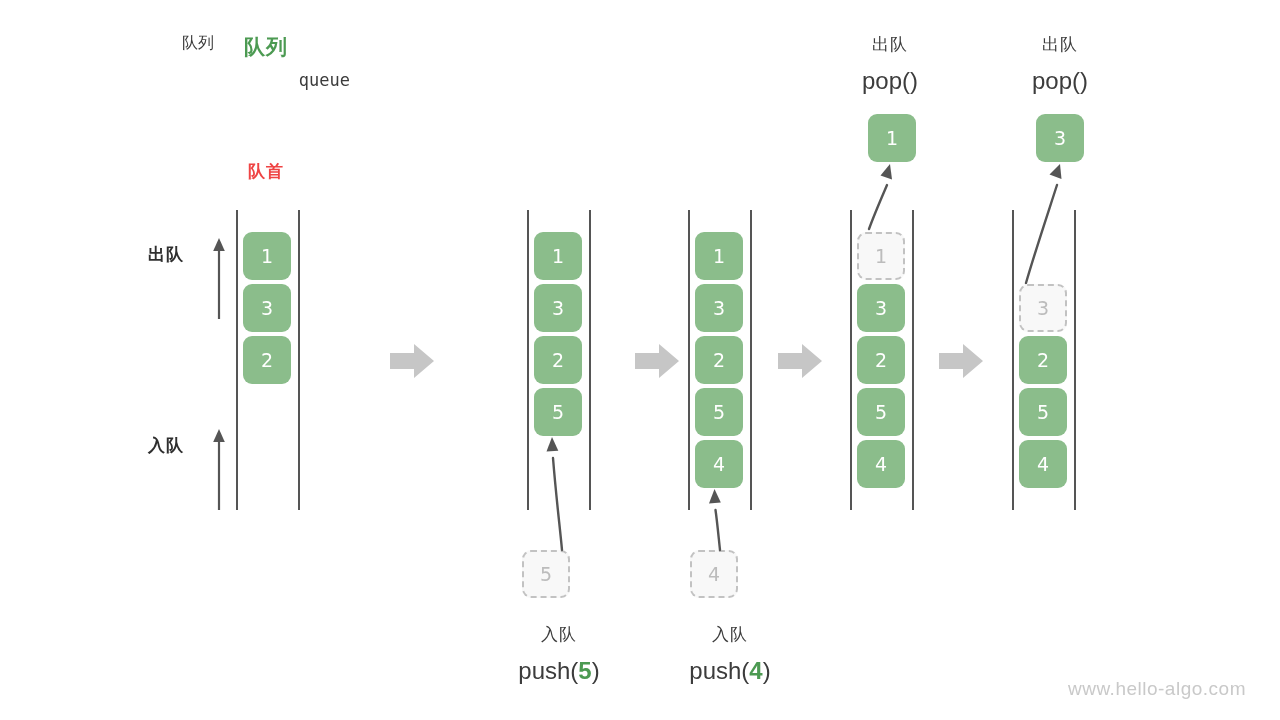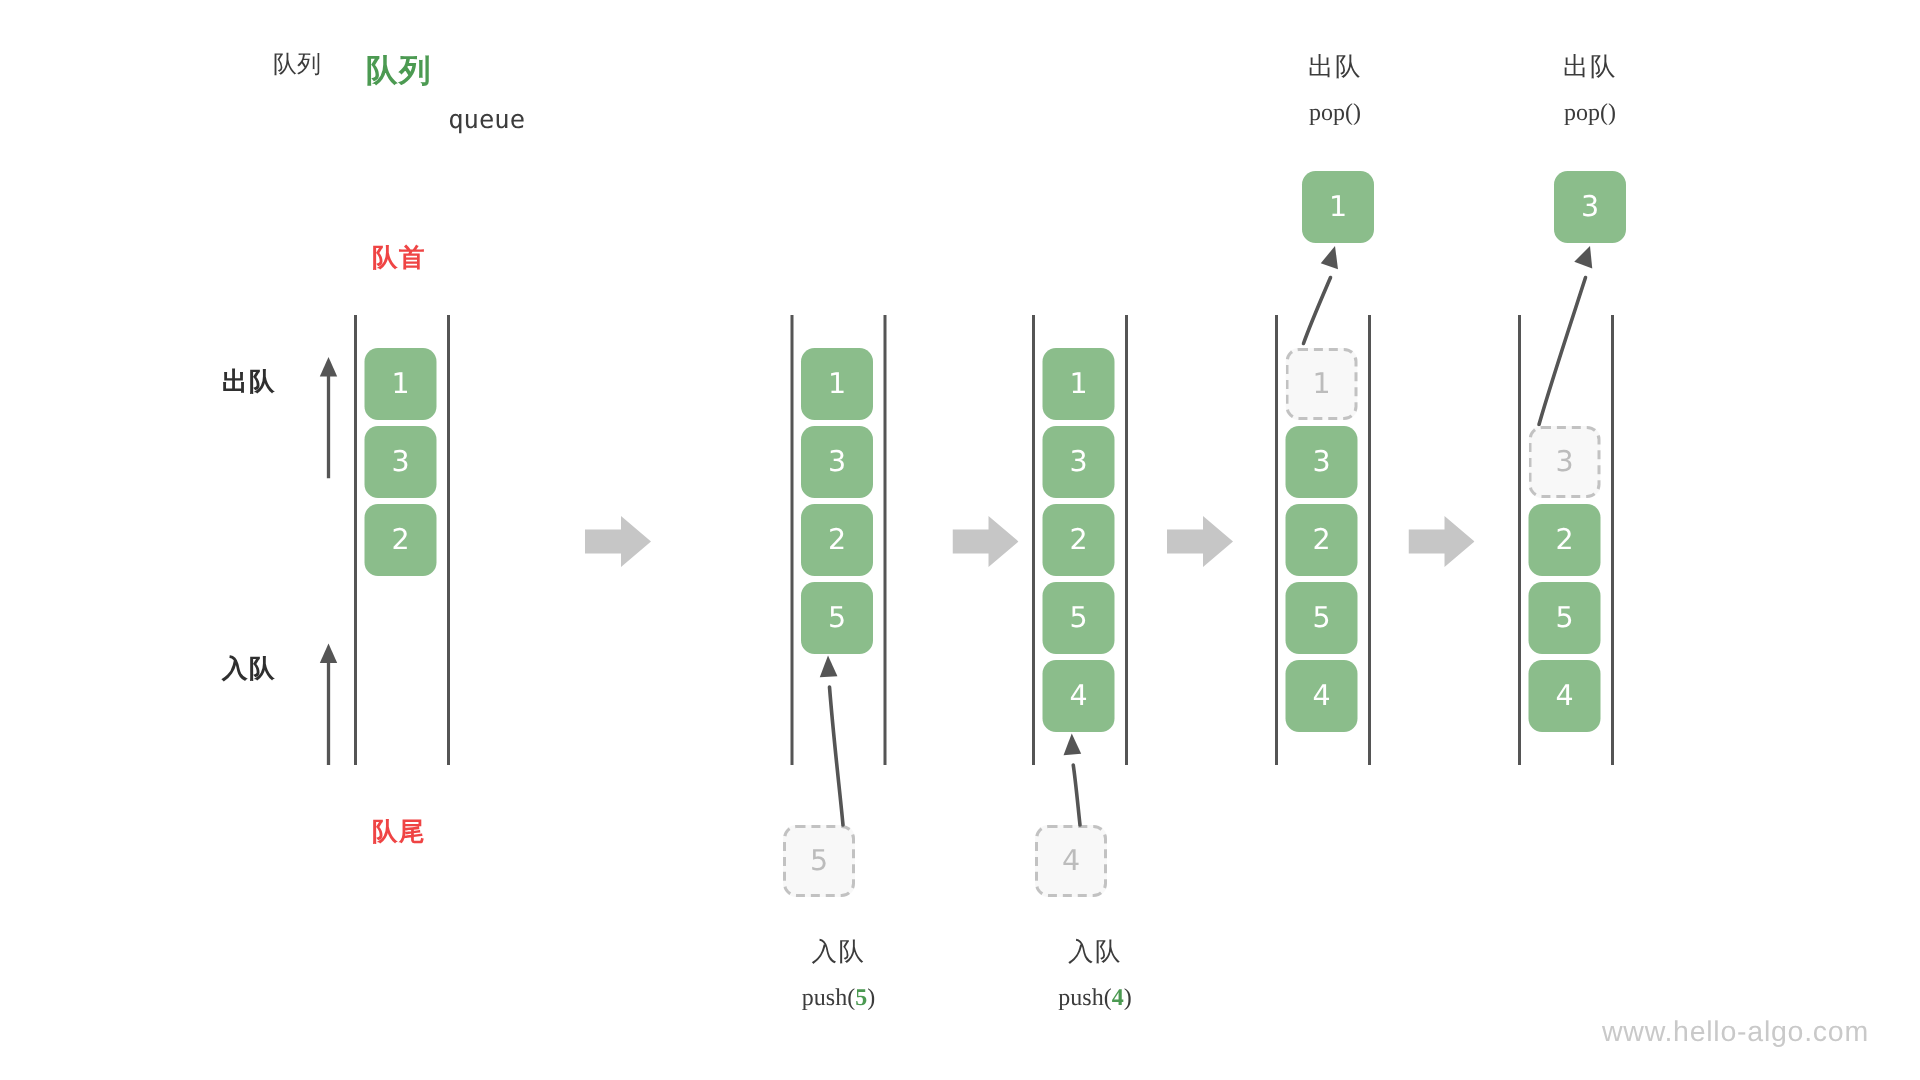--- a/index.html
+++ b/index.html
@@ -46,22 +46,22 @@
     letter-spacing: 1px;
   }
   .op-cn {
     font-size: 17px;
     color: #3c3c3c;
     text-align: center;
     white-space: nowrap;
     letter-spacing: 1px;
   }
   .op-code {
-    font-family: Liberation Serif, serif;
-    font-size: 16px;
+    font-family: Liberation Sans, sans-serif;
+    font-size: 24px;
     color: #3c3c3c;
     text-align: center;
     white-space: nowrap;
   }
   .op-code .num { color: #4c9a52; font-weight: bold; }
 
   .side-label {
     font-size: 17px;
     font-weight: bold;
     color: #2f2f2f;
@@ -125,21 +125,20 @@
 </head>
 <body>
 
 <div class="stage">
 
   <div class="abs" style="left:182px; top:33px; width:168px;">队列</div>
   <div class="abs title-cn" style="left:182px; top:33px; width:168px;">队列</div>
   <div class="abs title-code" style="left:182px; top:70px; width:168px;">queue</div>
 
   <div class="abs label-bold" style="left:182px; top:160px; width:168px;">队首</div>
-  <div class="abs label-bold" style="left:182px; top:543px; width:168px;">队尾</div>
 
   <div class="abs side-label" style="left:148px; top:243px;">出队</div>
   <div class="abs up-arrow" style="left:210px; top:237px;">
     <svg width="18" height="82" viewBox="0 0 18 82">
       <line x1="9" y1="82" x2="9" y2="12" stroke="#555555" stroke-width="2.2"></line>
       <polygon points="9,1 3.2,14 14.8,14" fill="#555555"></polygon>
     </svg>
   </div>
 
   <div class="abs side-label" style="left:148px; top:434px;">入队</div>

